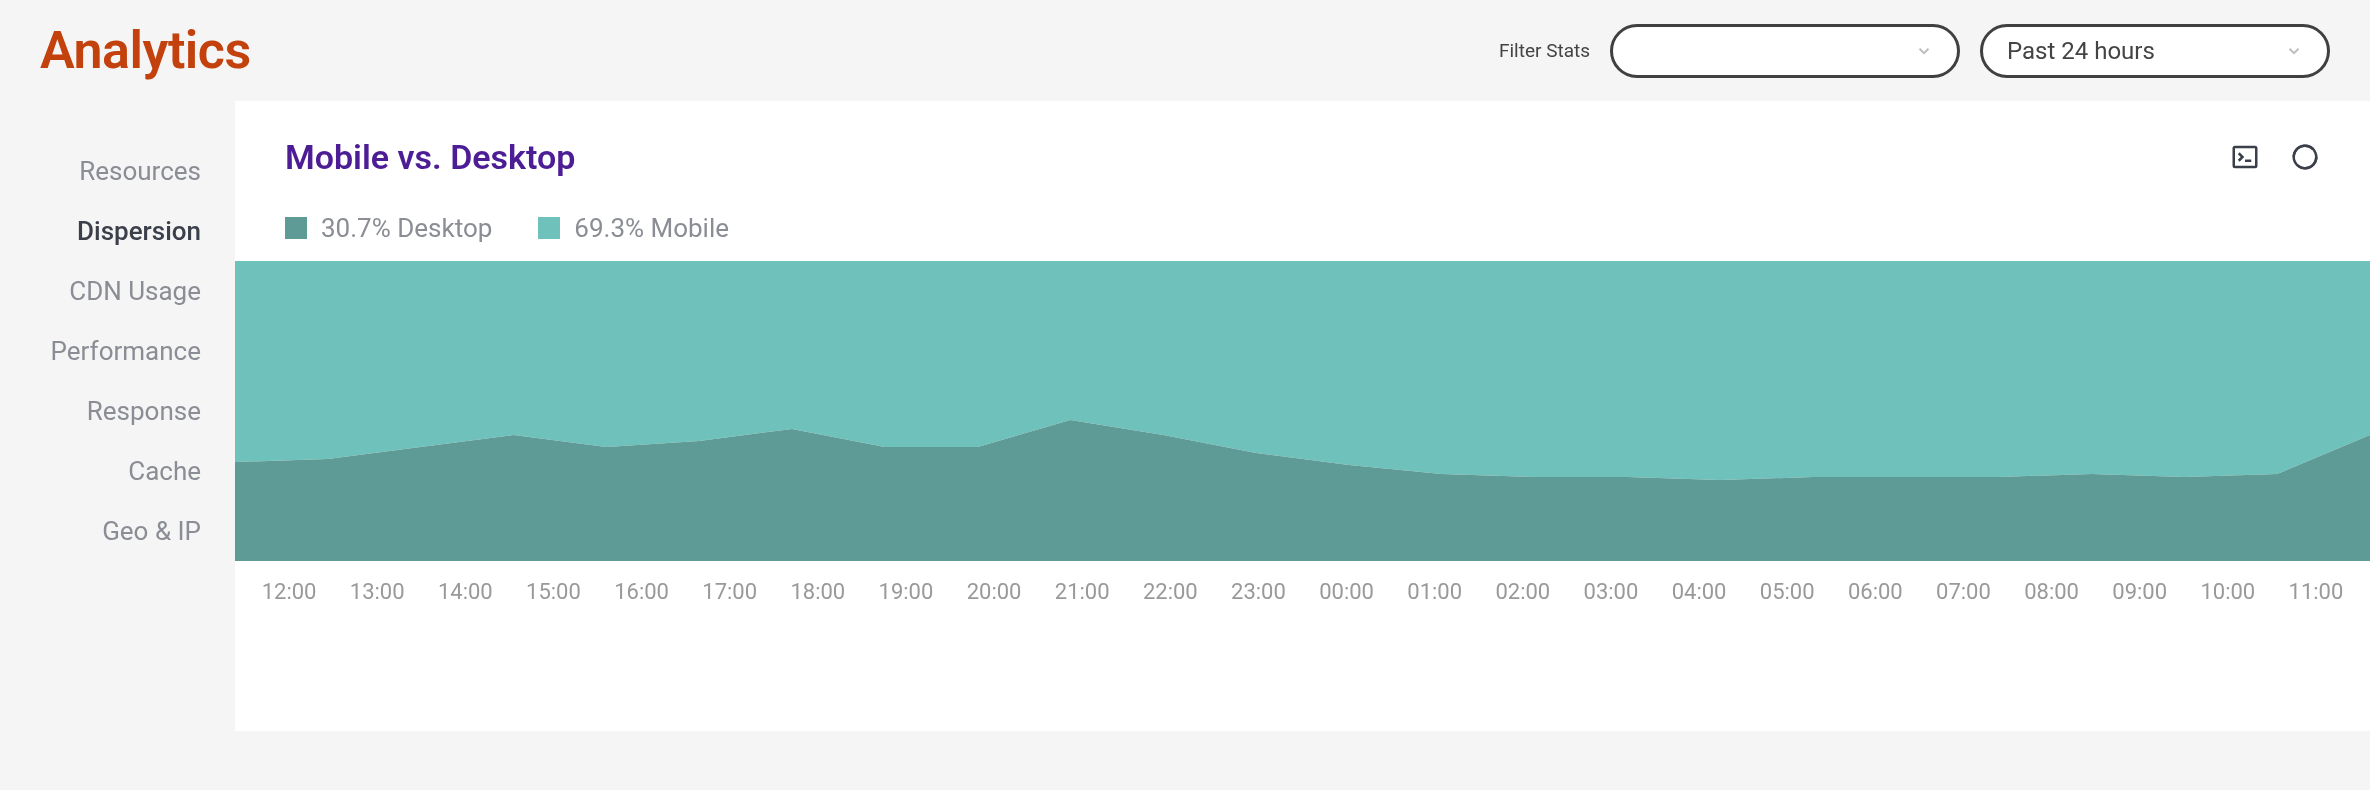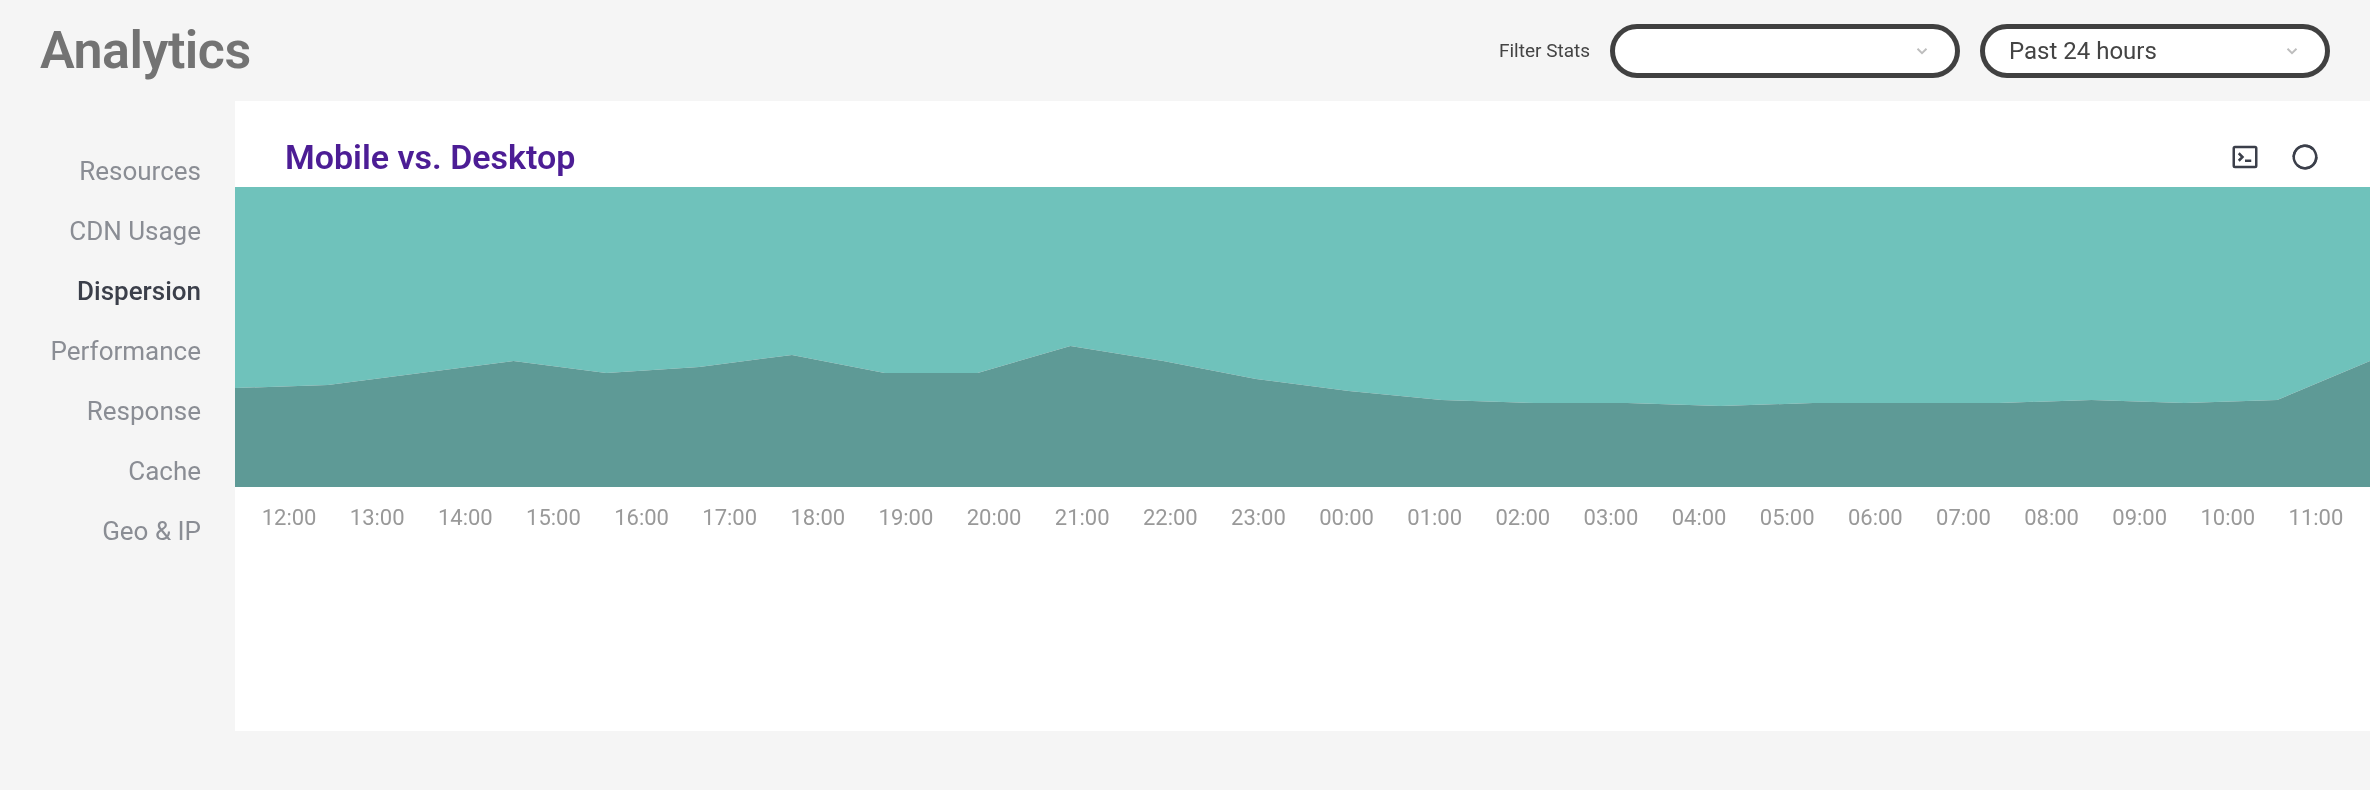--- a/index.html
+++ b/index.html
@@ -17,34 +17,34 @@
     }
     .header-row {
       display: flex;
       align-items: center;
       justify-content: space-between;
       padding: 20px 40px 20px 40px;
     }
     .page-title {
       font-size: 52px;
       font-weight: 600;
-      color: #737373;
+      color: #c2410c;
       letter-spacing: -0.5px;
     }
     .filter-group {
       display: flex;
       align-items: center;
       gap: 20px;
     }
     .filter-label {
       font-size: 19px;
       color: #444;
     }
     .select {
-      border: 5px solid #404040;
+      border: 3px solid #404040;
       background: #fff;
       border-radius: 30px;
       height: 54px;
       display: flex;
       align-items: center;
       justify-content: space-between;
       padding: 0 24px;
       font-size: 24px;
       color: #444;
       cursor: pointer;
@@ -158,22 +158,22 @@
             <polyline points="6 9 12 15 18 9"></polyline>
           </svg>
       </div>
     </div>
   </div>
 
   <div class="body-row">
 
     <nav class="sidebar">
       <div class="sidebar-item"><span>Resources</span></div>
+      <div class="sidebar-item active"><span>Dispersion</span></div>
       <div class="sidebar-item"><span>CDN Usage</span></div>
-      <div class="sidebar-item active"><span>Dispersion</span></div>
       <div class="sidebar-item"><span>Performance</span></div>
       <div class="sidebar-item"><span>Response</span></div>
       <div class="sidebar-item"><span>Cache</span></div>
       <div class="sidebar-item"><span>Geo &amp; IP</span></div>
     </nav>
 
     <section class="main-card">
 
       <div class="card-header">
         <h2 class="chart-title">Mobile vs. Desktop</h2>
@@ -187,20 +187,30 @@
             <path d="M3 12a9 9 0 1 1 3 6.7"></path>
             <polyline points="3 18 3 12 9 12" fill="none" opacity="0"></polyline>
             <path d="M21 5v5h-5" opacity="0"></path>
             <path d="M20 5a9 9 0 0 0-17 4" opacity="0"></path>
             <path d="M21 12a9 9 0 1 1-2.64-6.36"></path>
             <polyline points="21 4 21 9 16 9" opacity="0"></polyline>
           </svg>
         </div>
       </div>
 
+      <div class="legend-row">
+        <div class="legend-item">
+          <span class="swatch" id="sw0" style="background: rgb(94, 154, 150);"></span>
+          <span>30.7% Desktop</span>
+        </div>
+        <div class="legend-item">
+          <span class="swatch" id="sw1" style="background: rgb(111, 194, 187);"></span>
+          <span>69.3% Mobile</span>
+        </div>
+      </div>
 
       <div class="chart-area">
         <svg id="chart-svg" preserveAspectRatio="none" viewBox="0 0 1000 300">
             <path d="M 0 0 L 1000 0 L 1000 174.00000000000003 L 956.5217391304349 213 L 913.0434782608695 216 L 869.5652173913044 213 L 826.0869565217391 216 L 782.608695652174 216 L 739.1304347826086 216 L 695.6521739130435 219 L 652.1739130434783 216 L 608.6956521739131 216 L 565.2173913043478 213 L 521.7391304347826 203.99999999999997 L 478.26086956521743 192 L 434.7826086956522 174.00000000000003 L 391.304347826087 159 L 347.82608695652175 186 L 304.34782608695656 186 L 260.8695652173913 168.00000000000003 L 217.3913043478261 180 L 173.91304347826087 186 L 130.43478260869566 174.00000000000003 L 86.95652173913044 186 L 43.47826086956522 197.99999999999997 L 0 200.99999999999997 Z" fill="#6fc2bb"></path>
             <path d="M 0 200.99999999999997 L 43.47826086956522 197.99999999999997 L 86.95652173913044 186 L 130.43478260869566 174.00000000000003 L 173.91304347826087 186 L 217.3913043478261 180 L 260.8695652173913 168.00000000000003 L 304.34782608695656 186 L 347.82608695652175 186 L 391.304347826087 159 L 434.7826086956522 174.00000000000003 L 478.26086956521743 192 L 521.7391304347826 203.99999999999997 L 565.2173913043478 213 L 608.6956521739131 216 L 652.1739130434783 216 L 695.6521739130435 219 L 739.1304347826086 216 L 782.608695652174 216 L 826.0869565217391 216 L 869.5652173913044 213 L 913.0434782608695 216 L 956.5217391304349 213 L 1000 174.00000000000003 L 1000 300 L 0 300 Z" fill="#5e9a96"></path>
           </svg>
         <div class="xaxis-row" id="xaxis">
             <div class="xtick">12:00</div>
             <div class="xtick">13:00</div>
             <div class="xtick">14:00</div>

